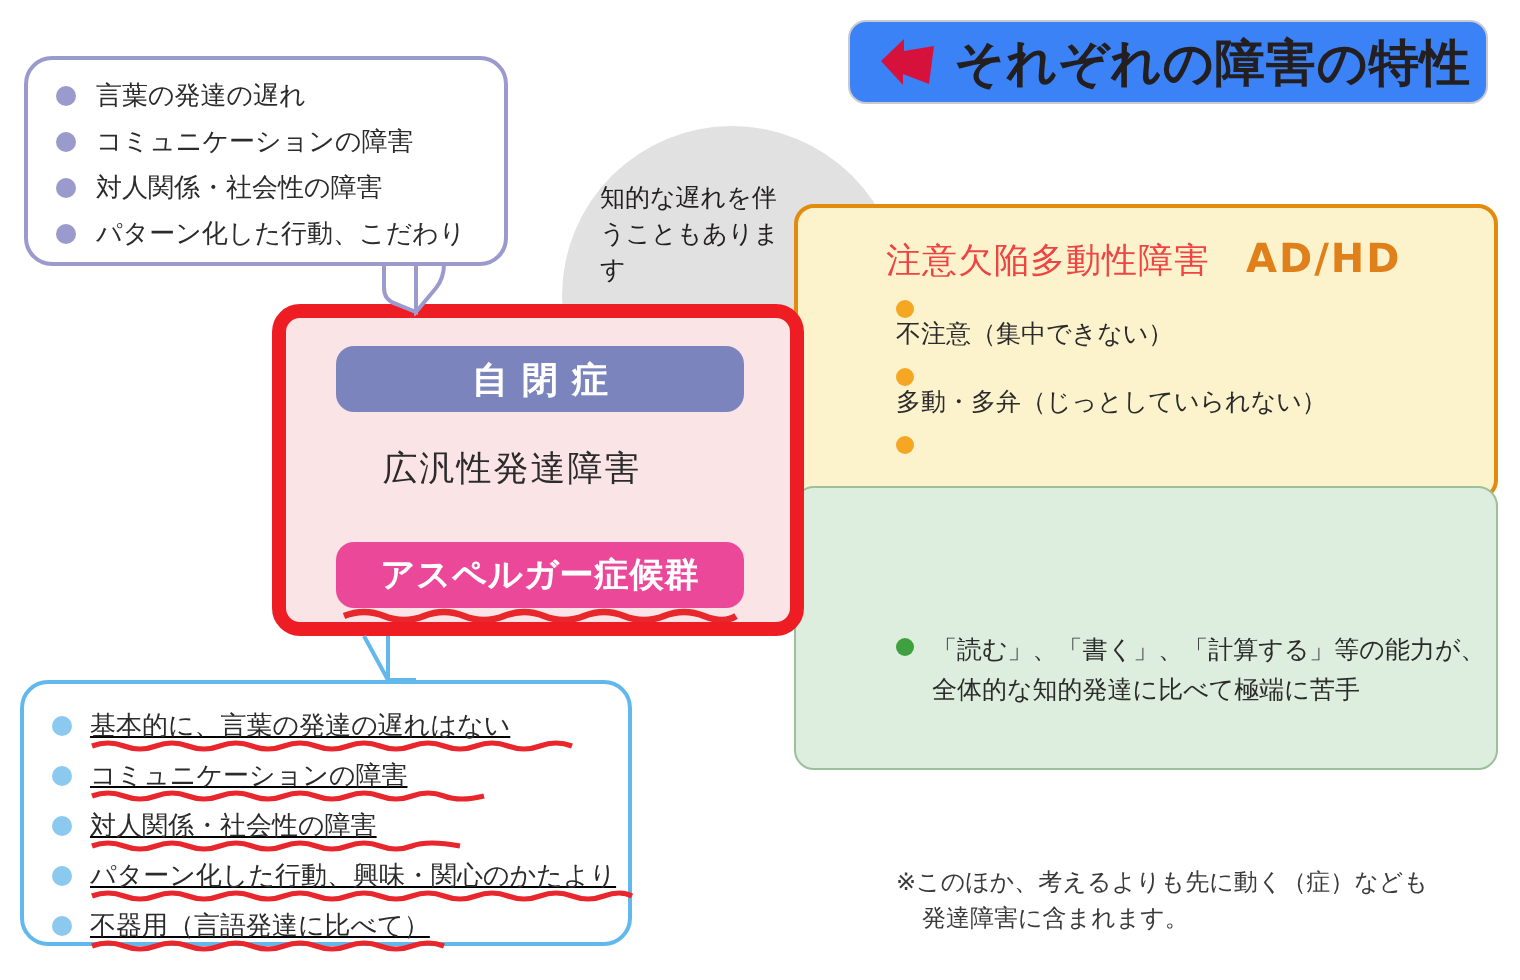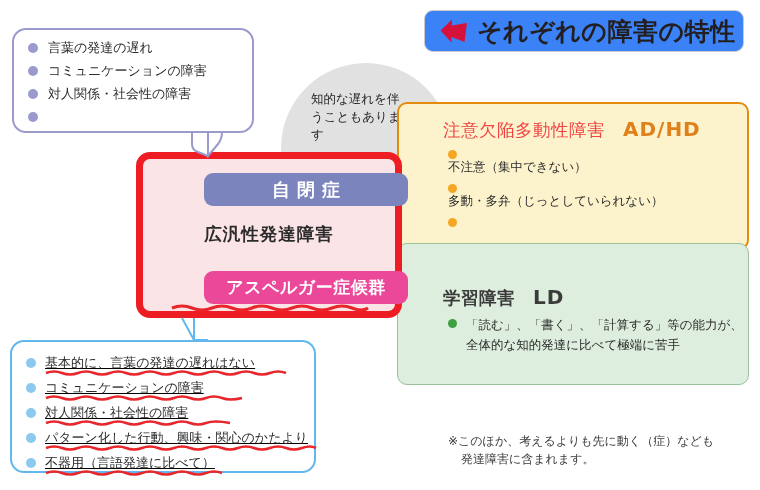--- a/index.html
+++ b/index.html
@@ -59,21 +59,20 @@
   }
   .gray-circle-text {
     position: absolute;
     left: 300px;
     top: 90px;
     width: 92px;
     font-size: 12.5px;
     line-height: 1.45;
     color: #231f20;
     font-weight: normal;
-    margin-left: 11px;
   }
 
   
   .adhd-panel {
     position: absolute;
     left: 397px;
     top: 102px;
     width: 352px;
     height: 148px;
     box-sizing: border-box;
@@ -204,39 +203,38 @@
     top: 152px;
     width: 266px;
     height: 166px;
     box-sizing: border-box;
     border: 7px solid #ee1d23;
     border-radius: 14px;
     background: #fbe4e6;
   }
   .pdd-label {
     position: absolute;
-    left: 136px;
+    left: 123px;
     top: 222px;
     width: 266px;
     text-align: center;
     font-size: 17.5px;
-    font-weight: bold;
+    font-weight: normal;
     color: #2b2b2b;
     letter-spacing: 1px;
   }
   .pill {
     position: absolute;
     box-sizing: border-box;
     display: flex;
     align-items: center;
     justify-content: center;
     border-radius: 9px;
     font-weight: bold;
     color: #ffffff;
-    margin-left: 36px;
   }
   .pill-autism {
     left: 168px;
     top: 173px;
     width: 204px;
     height: 33px;
     background: #7b84bd;
     font-size: 18px;
     letter-spacing: 7px;
     text-indent: 7px;
@@ -381,24 +379,20 @@
     <div class="row">
       <span class="dot"></span>
       <span class="txt">多動・多弁（じっとしていられない）</span>
     </div>
     <div class="row">
       <span class="dot"></span>
     </div>
   </div>
 
   <div class="ld-panel"></div>
-  <div class="ld-head">
-    <span class="ld-title">学習障害</span>
-    <span class="ld-abbr">LD</span>
-  </div>
   <div class="ld-list">
     <div class="row">
       <span class="dot"></span>
       <span class="txt">「読む」、「書く」、「計算する」等の能力が、全体的な知的発達に比べて極端に苦手</span>
     </div>
   </div>
 
   <div class="footnote">
     <span>※このほか、考えるよりも先に動く（症）なども</span>
     <span class="l2">発達障害に含まれます。</span>
@@ -429,20 +423,21 @@
     <div class="row">
       <span class="dot"></span>
       <span class="txt">コミュニケーションの障害</span>
     </div>
     <div class="row">
       <span class="dot"></span>
       <span class="txt">対人関係・社会性の障害</span>
     </div>
     <div class="row">
       <span class="dot"></span>
+      <span class="txt">パターン化した行動、こだわり</span>
     </div>
   </div>
 
   <svg class="tail-blue" viewBox="0 0 34 26">
     <path d="M4 2 L16 24 L16 2" fill="#ffffff" stroke="#62b8ed" stroke-width="2"></path>
     <path d="M16 2 L16 24 L16 24 L30 24" fill="#ffffff" stroke="#62b8ed" stroke-width="2"></path>
   </svg>
   <div class="callout-blue"></div>
   <div class="cb-list">
     <div class="row">

